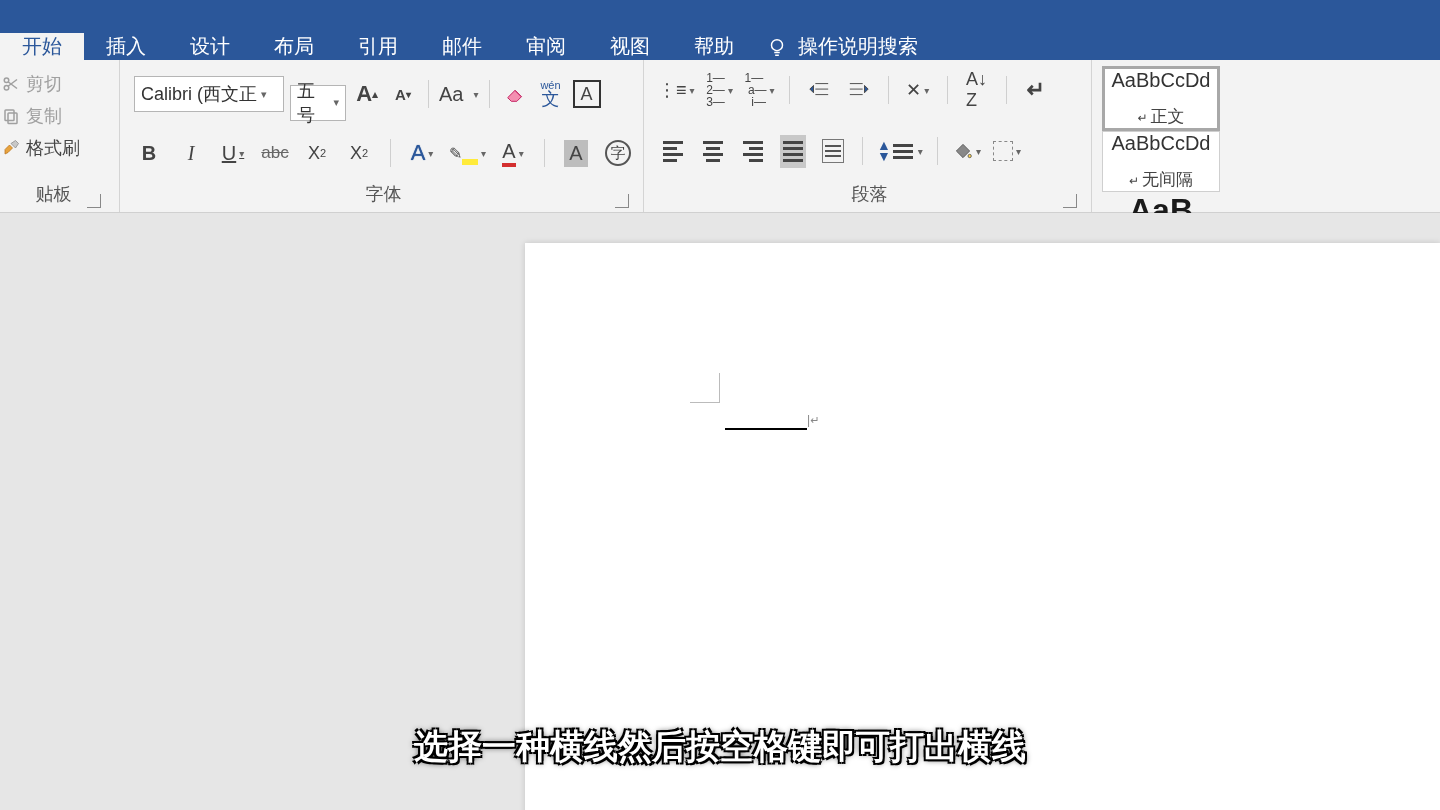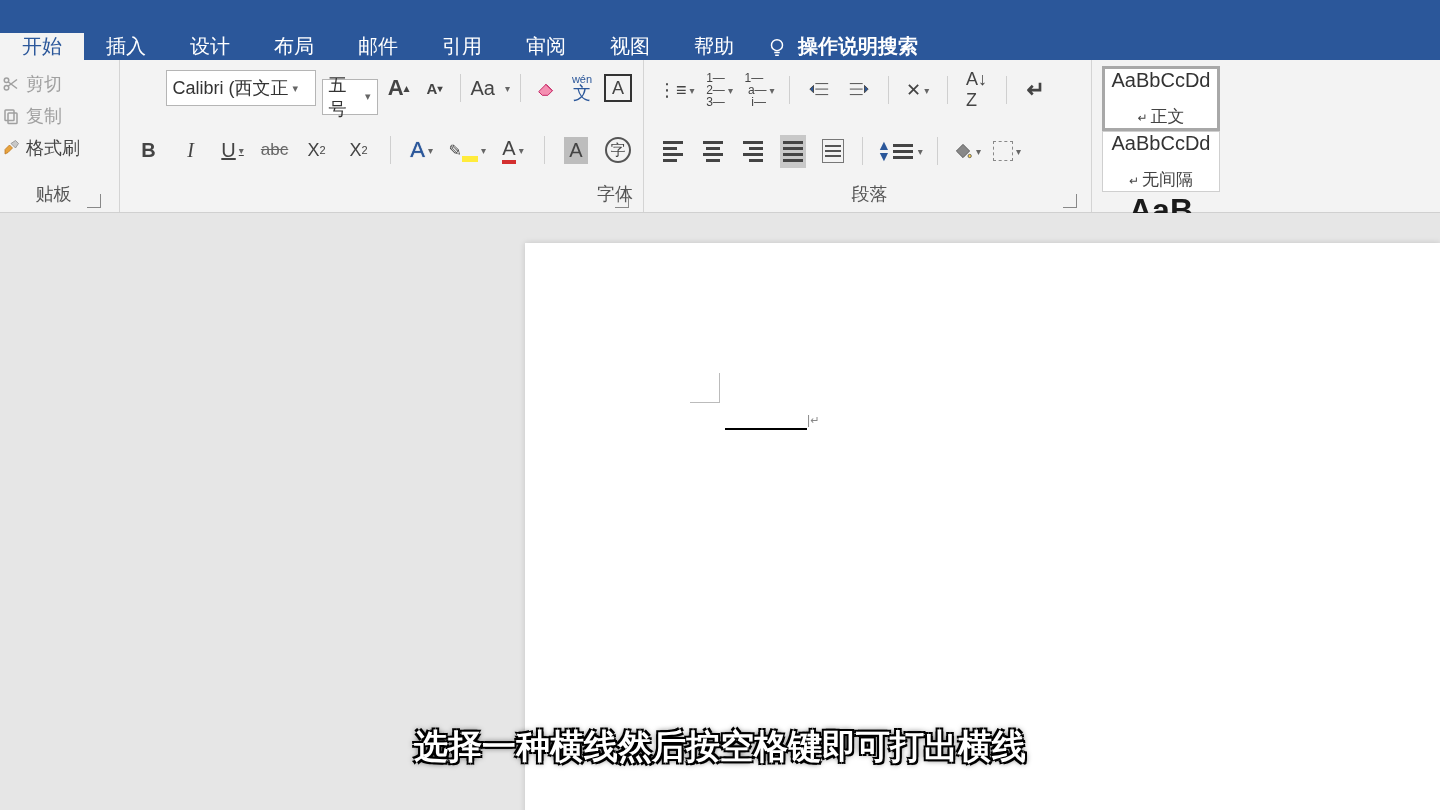--- a/index.html
+++ b/index.html
@@ -2,36 +2,36 @@
 <html><head>
 <meta charset="utf-8">
 <style>
 * { margin: 0; padding: 0; box-sizing: border-box; font-family: "Microsoft YaHei", Arial, sans-serif; }
 body { background: #e6e6e6; width: 1440px; height: 810px; overflow: hidden; position: relative; }
 
 
 .tabbar { background: #2b579a; height: 60px; display: flex; align-items: flex-end; }
 .tab { color: #fff; font-size: 20px; display: flex; align-items: center; padding: 0 22px; cursor: pointer; }
 .tab.active { background: #f3f3f3; color: #2b579a; }
-.tell-me { display: flex; align-items: center; color: #fff; font-size: 20px; padding: 0 10px; gap: 10px; font-weight: bold; }
+.tell-me { display: flex; align-items: center; color: #fff; font-size: 20px; padding: 0 10px; gap: 10px; }
 .bulb-icon { width: 22px; height: 22px; }
 
 
 .ribbon { background: #f3f3f3; height: 153px; display: flex; border-bottom: 1px solid #d0d0d0; position: relative; }
 
 
 .grp { border-right: 1px solid #d4d4d4; display: flex; flex-direction: column; justify-content: space-between; position: relative; }
 .grp-label { text-align: center; font-size: 18px; color: #555; padding-bottom: 6px; position: relative; }
 .launcher { position: absolute; right: 4px; bottom: 4px; width: 14px; height: 14px; border: 1px solid #888; border-top: none; border-left: none; }
 
 .clipboard { width: 120px; padding: 8px 14px 0 2px; }
 .clip-row { display: flex; align-items: center; gap: 6px; color: #444; font-size: 18px; padding: 4px 0; }
 .clip-row.disabled { color: #a0a0a0; }
 
-.font-grp { width: 524px; padding: 4px 10px 0 14px; align-items: flex-end; }
+.font-grp { width: 524px; padding: 10px 10px 0 14px; }
 .font-row1 { display: flex; align-items: center; gap: 6px; height: 48px; }
 .font-row2 { display: flex; align-items: center; gap: 12px; height: 48px; margin-top: 6px; }
 .combo { border: 1px solid #b5b5b5; background: #fff; height: 36px; display: flex; align-items: center; padding: 0 6px; font-size: 18px; color: #333; }
 .combo .caret { margin-left: 4px; font-size: 11px; color: #666; }
 .font-name { width: 150px; }
 .font-size { width: 56px; margin-top: 17px; }
 
 .btn { display: flex; align-items: center; justify-content: center; height: 36px; min-width: 30px; cursor: pointer; color: #444; }
 .grow-a { font-size: 22px; font-weight: bold; }
 .shrink-a { font-size: 15px; font-weight: bold; }
@@ -104,22 +104,22 @@
 .borders-ic{width:20px;height:20px;border:1px dashed #888;}
 </style>
 </head>
 <body>
 
 <div class="tabbar">
   <div class="tab active">开始</div>
   <div class="tab">插入</div>
   <div class="tab">设计</div>
   <div class="tab">布局</div>
+  <div class="tab">引用</div>
   <div class="tab">邮件</div>
-  <div class="tab">引用</div>
   <div class="tab">审阅</div>
   <div class="tab">视图</div>
   <div class="tab">帮助</div>
   <div class="tell-me">
     <svg class="bulb-icon" viewBox="0 0 24 24" fill="none" stroke="#fff" stroke-width="1.6">
         <circle cx="12" cy="10" r="6"></circle>
         <path d="M9 18h6M10 21h4"></path>
       </svg>
     <span>操作说明搜索</span>
   </div>

